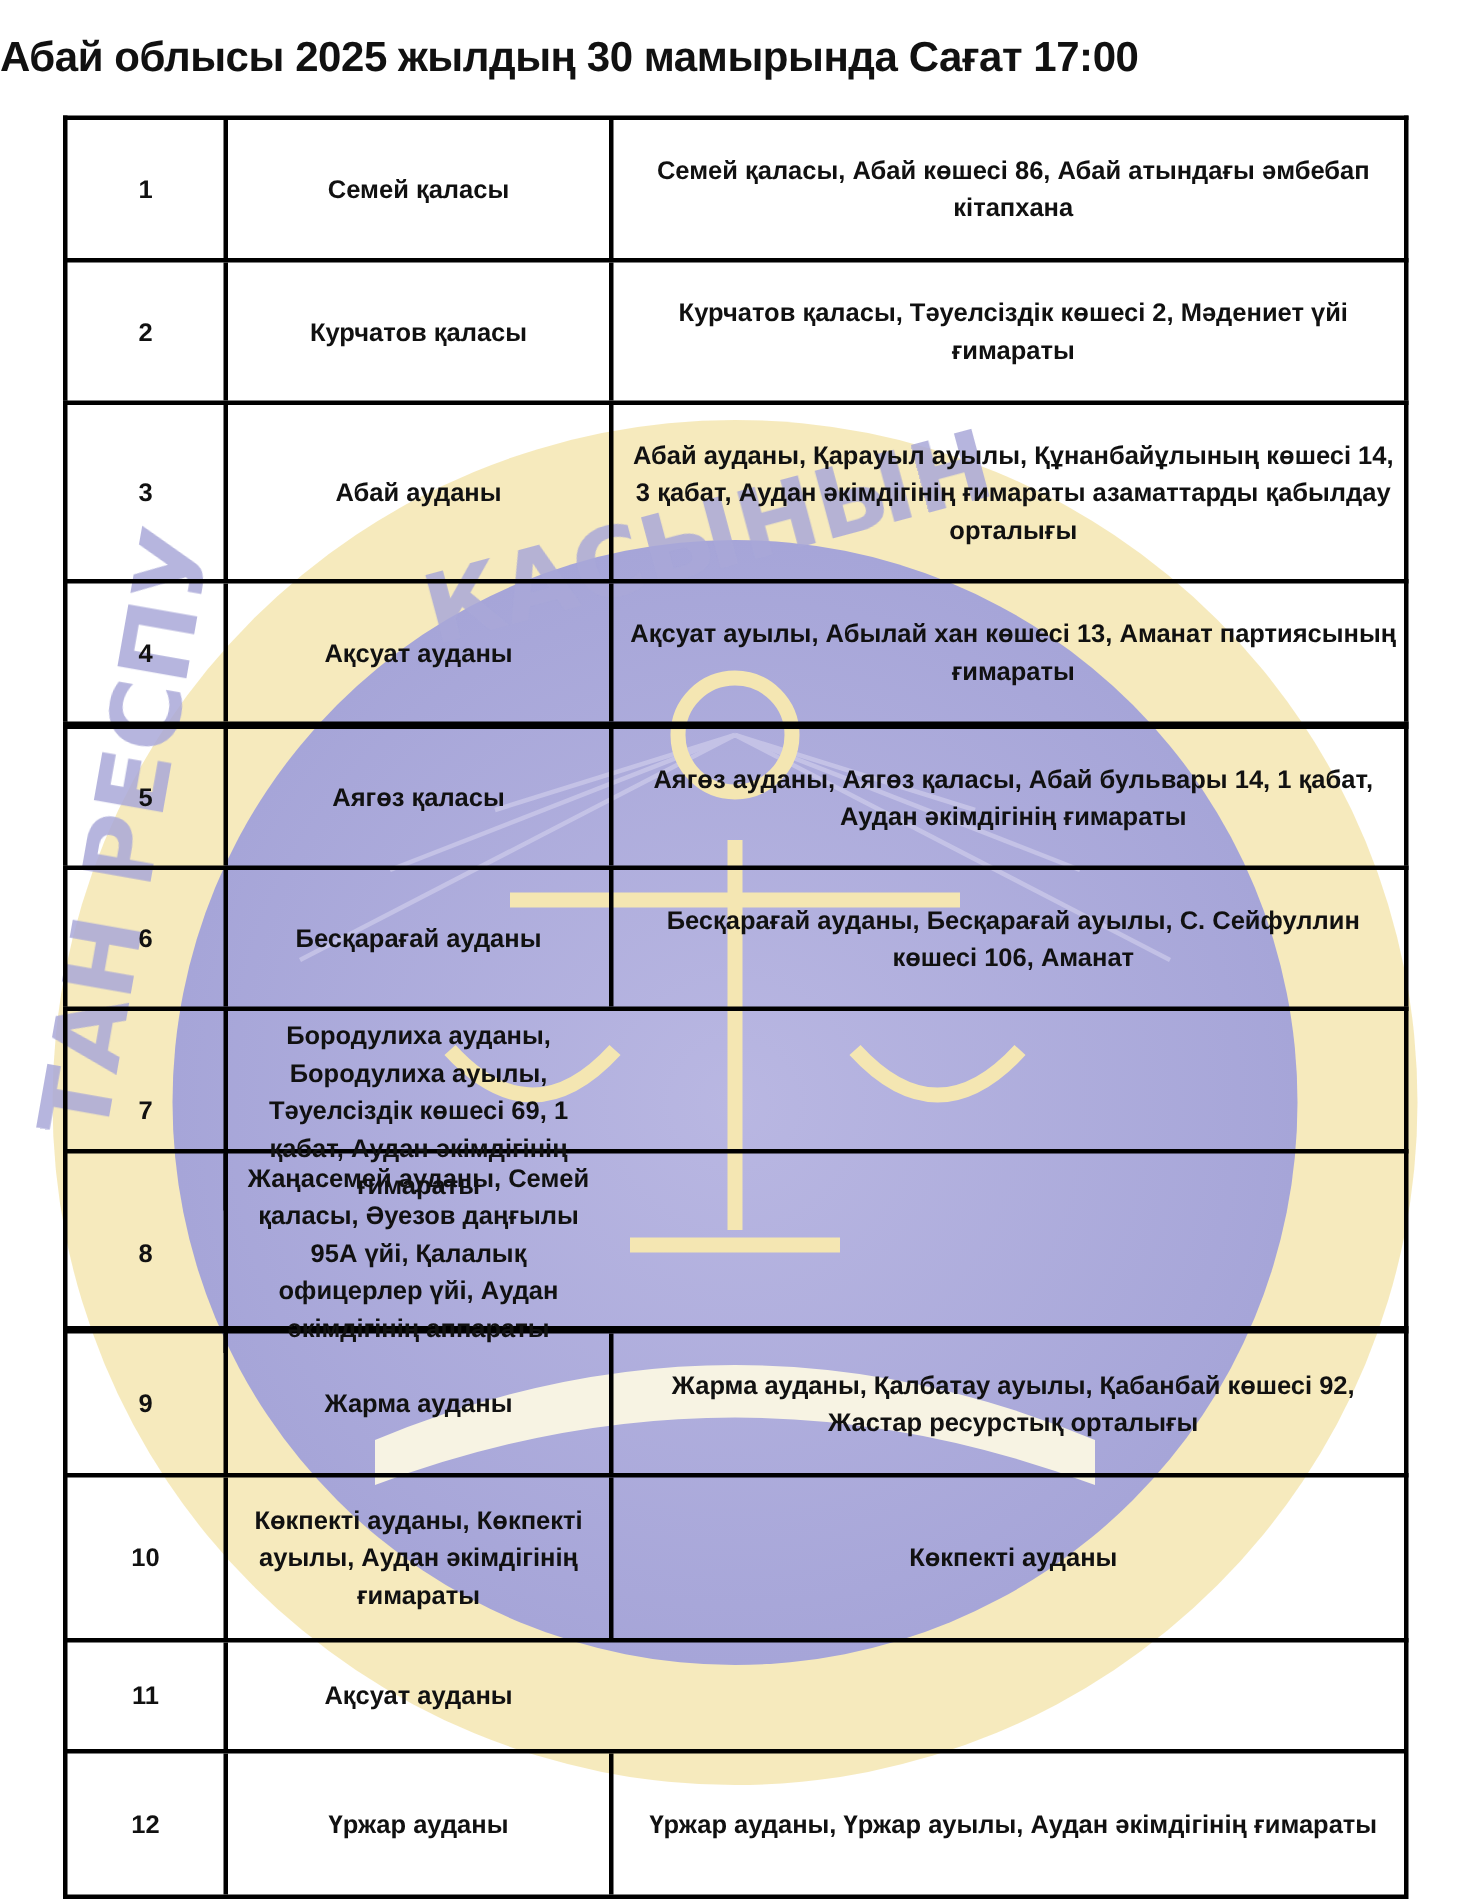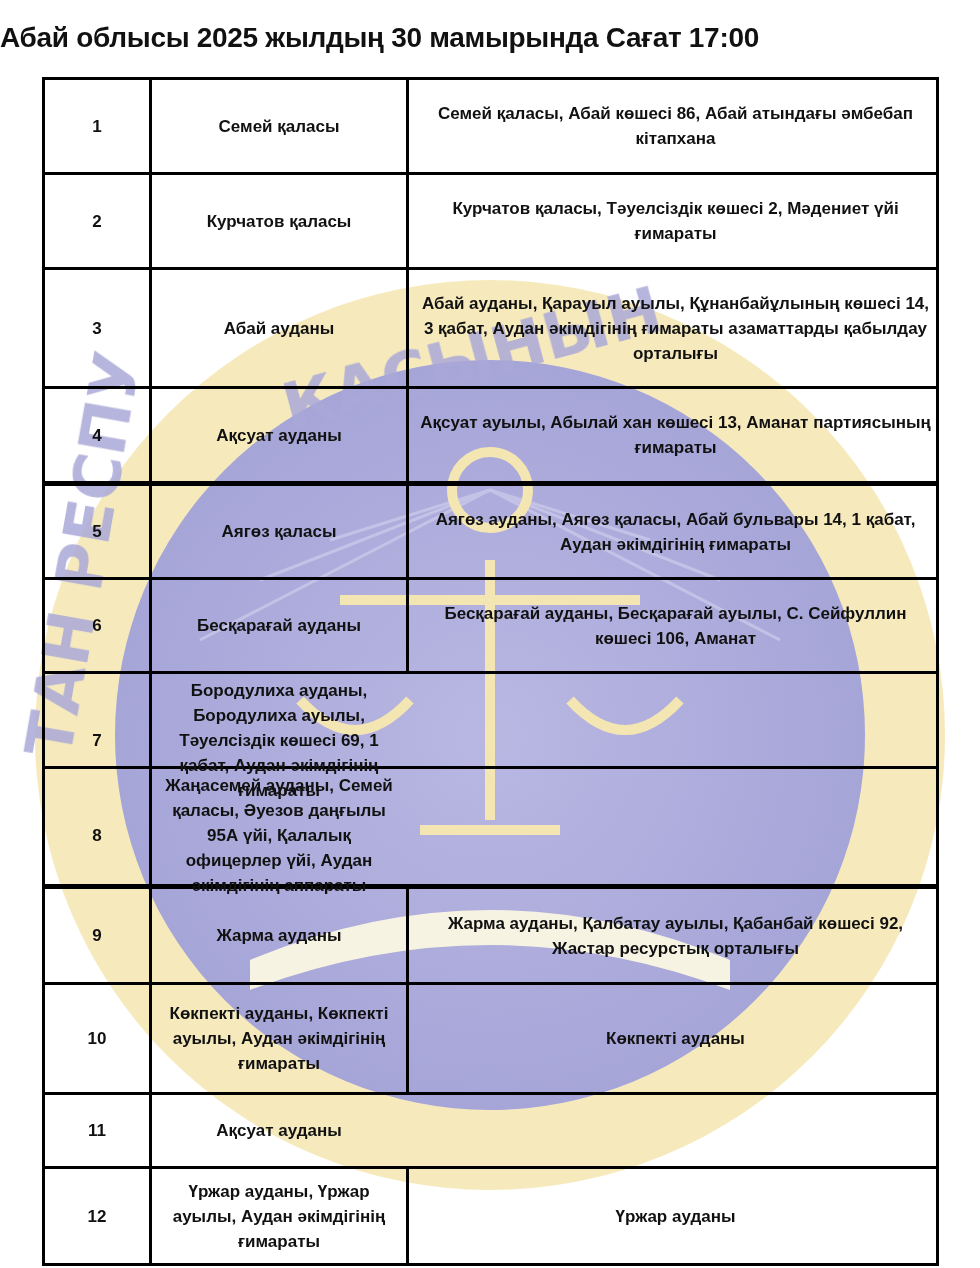--- a/index.html
+++ b/index.html
@@ -114,16 +114,16 @@
     <div class="cell num">10</div>
     <div class="cell">Көкпекті ауданы, Көкпекті ауылы, Аудан әкімдігінің ғимараты</div>
     <div class="cell">Көкпекті ауданы</div>
   </div>
   <div class="row" style="height:74px">
     <div class="cell num">11</div>
     <div class="cell">Ақсуат ауданы</div>
   </div>
   <div class="row last" style="height:100px">
     <div class="cell num">12</div>
+    <div class="cell">Үржар ауданы</div>
     <div class="cell">Үржар ауданы, Үржар ауылы, Аудан әкімдігінің ғимараты</div>
-    <div class="cell">Үржар ауданы</div>
   </div>
 </div>
 
 </body></html>

